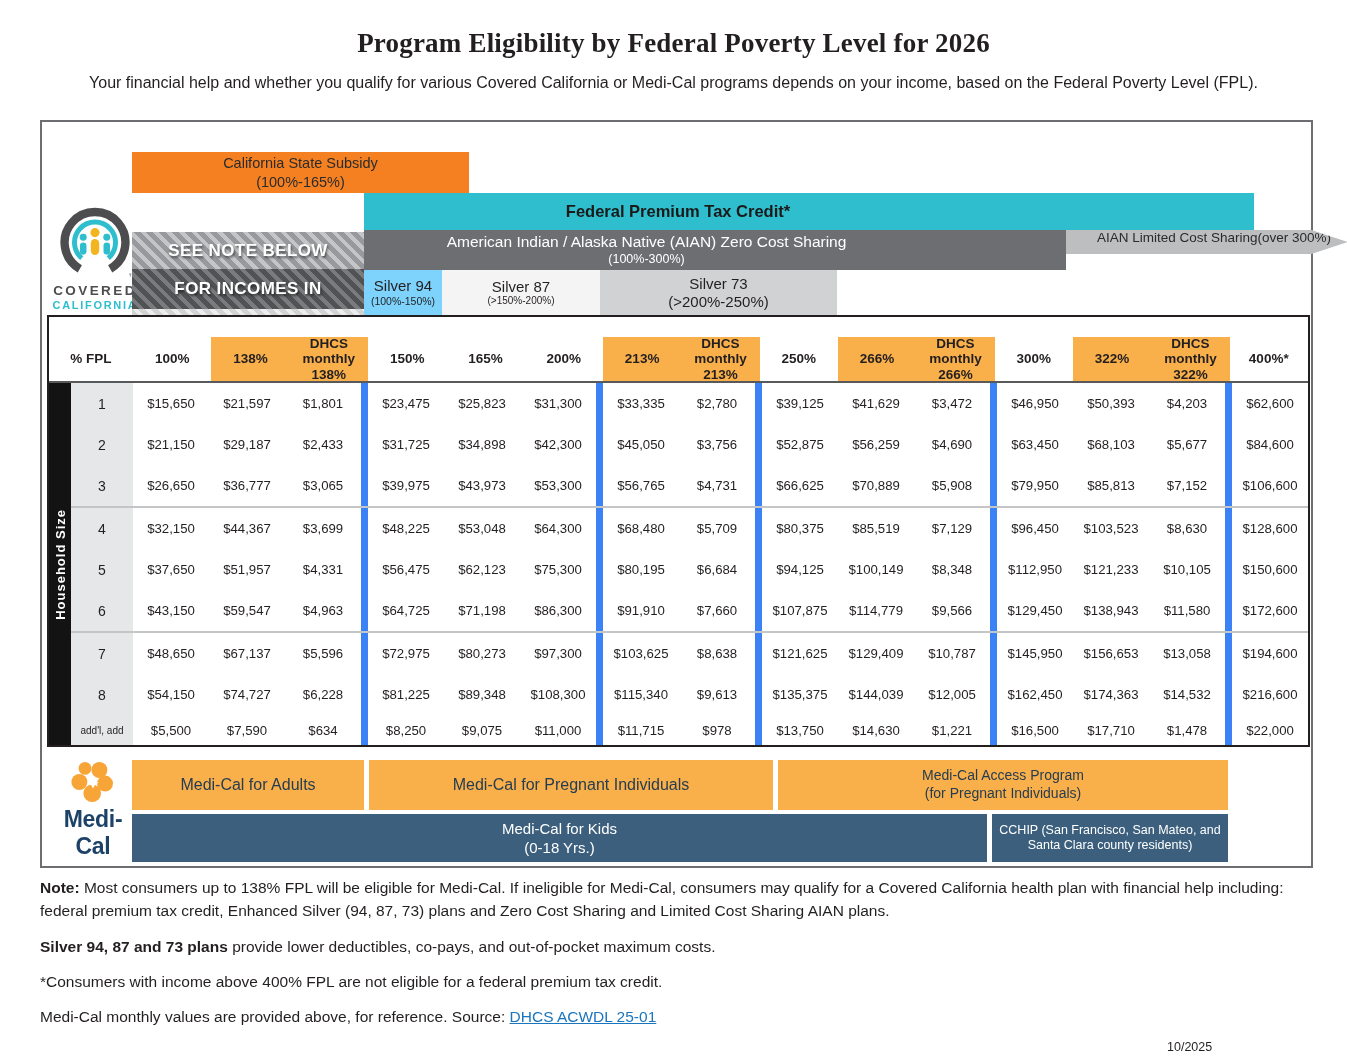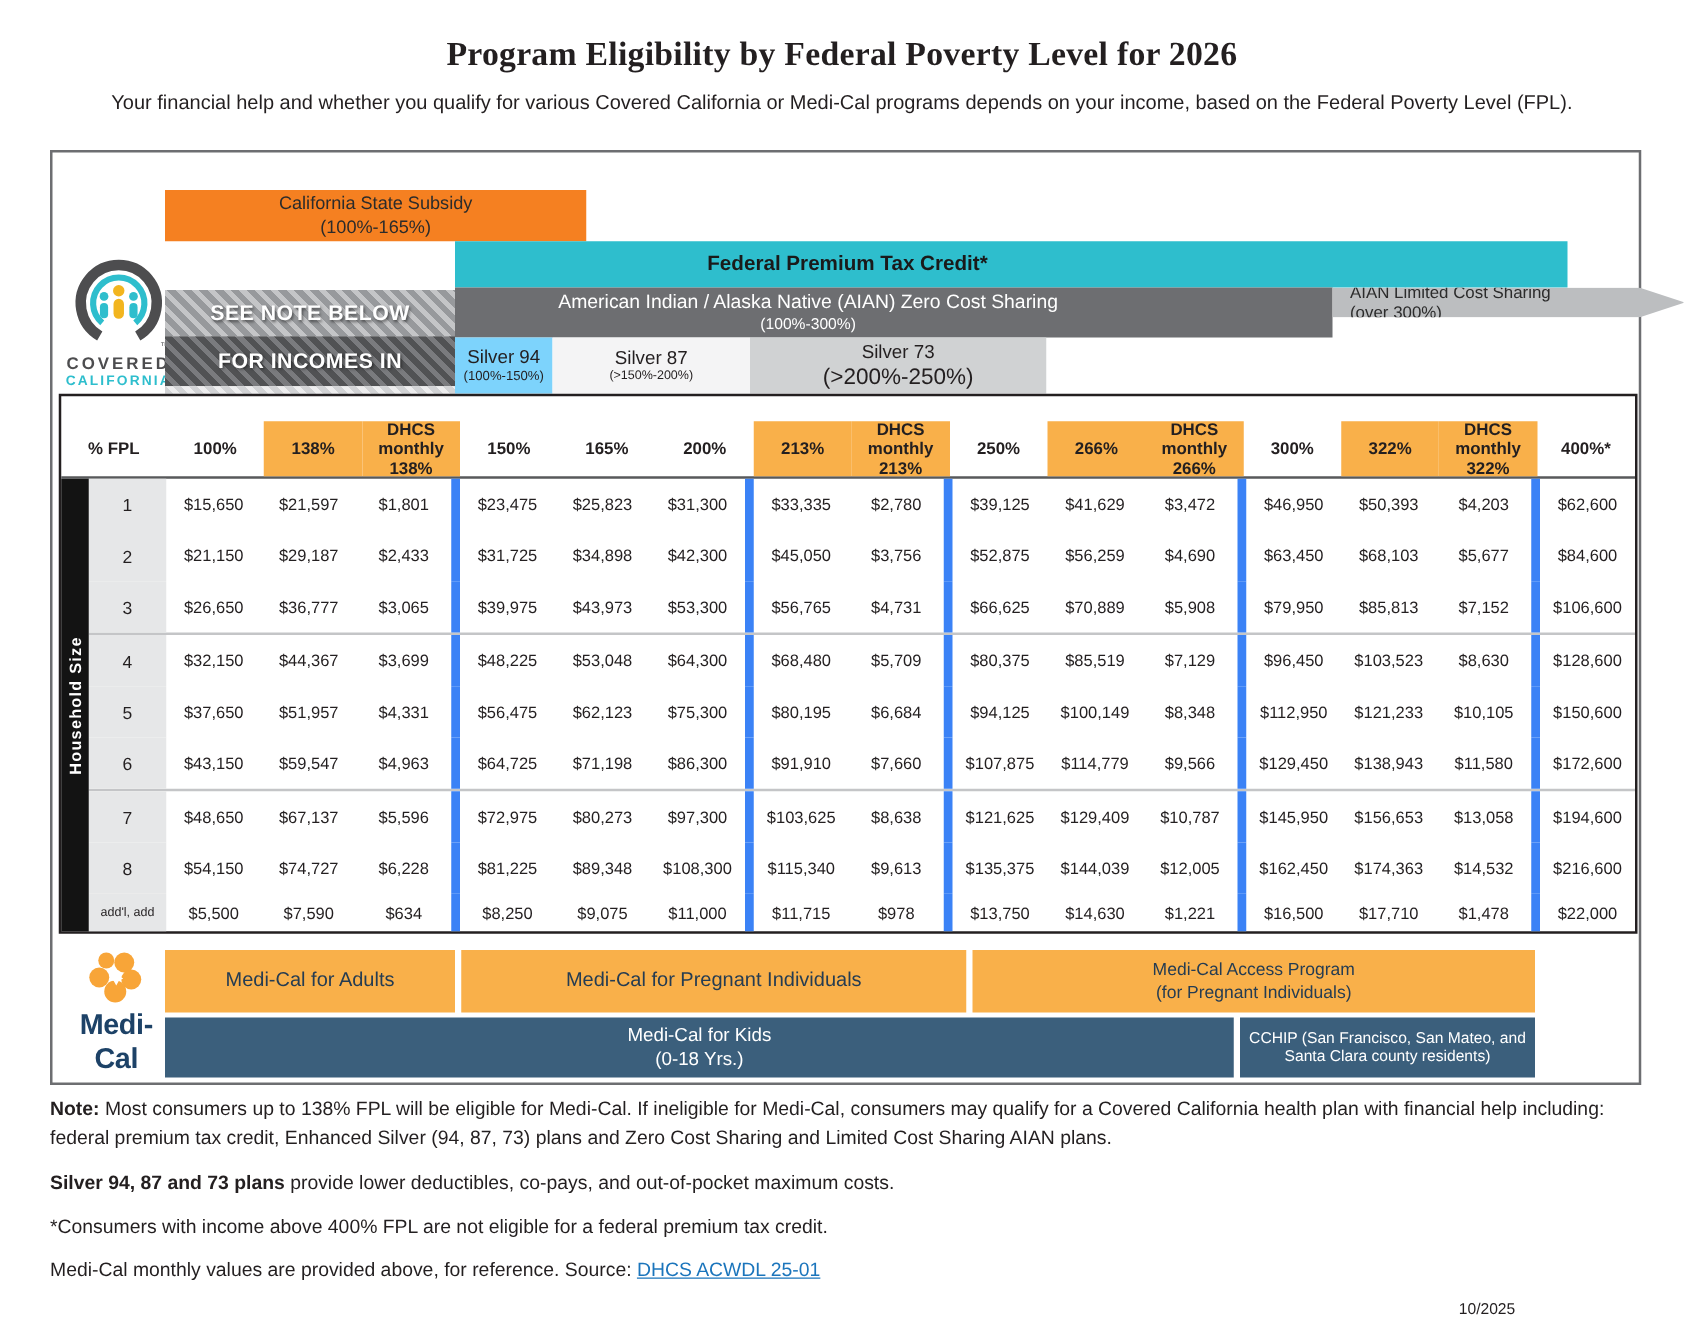--- a/index.html
+++ b/index.html
@@ -38,30 +38,30 @@
   .ptc{left:322px;top:71px;width:890px;height:37px;background:#2EBECD;}
   .ptc-inner{position:absolute;left:0;top:0;height:100%;width:628px;display:flex;align-items:center;
              justify-content:center;font-weight:700;font-size:16.5px;color:#1A1A1A;}
   .aianzero{left:322px;top:108px;width:702px;height:40px;background:#6D6E71;color:#fff;}
   .az-inner{position:absolute;left:0;top:0;height:100%;width:565px;display:flex;flex-direction:column;
             align-items:center;justify-content:center;line-height:1.18;}
   .az-l1{font-size:15.5px;}
   .az-l2{font-size:12.5px;}
   .aianltd{left:1024px;top:108px;width:282px;height:24px;background:#BCBEC0;z-index:4;
            clip-path:polygon(0 0,87% 0,100% 50%,87% 100%,0 100%);
-           display:flex;flex-direction:column;justify-content:center;padding-left:14px;
+           display:flex;flex-direction:row;justify-content:center;padding-left:14px;
            font-size:13.5px;color:#2B2B2B;line-height:1.22;}
 
   .silver{position:absolute;top:148px;height:45px;display:flex;flex-direction:column;align-items:center;
           justify-content:center;line-height:1.18;color:#231F20;box-sizing:border-box;}
   .s94{left:322px;width:78px;background:#7dd3fc;}
   .s87{left:400px;width:158px;background:#F4F4F5;}
   .s73{left:558px;width:237px;background:#D0D2D3;}
   .sl1{font-size:15px;}
-  .s94 .sl2{font-size:10.5px}.s87 .sl2{font-size:10px}.s73 .sl2{font-size:18px}
+  .s94 .sl2{font-size:10.5px}.s87 .sl2{font-size:10px}.s73 .sl2{font-size:15px}
 
   
   .ptable{position:absolute;left:5px;top:193px;width:1263px;border:2px solid #231F20;
           box-sizing:border-box;background:#fff;}
   .thead{display:flex;height:64px;border-bottom:2px solid #58595B;}
   .th{flex:1;display:flex;align-items:center;justify-content:center;text-align:center;
       font-weight:700;font-size:13.5px;line-height:1.15;margin-top:20px;}
   .th.rowhead{flex:0 0 84px;}
   .th.hl{background:#F9B04A;}
   .tbody{position:relative;}

